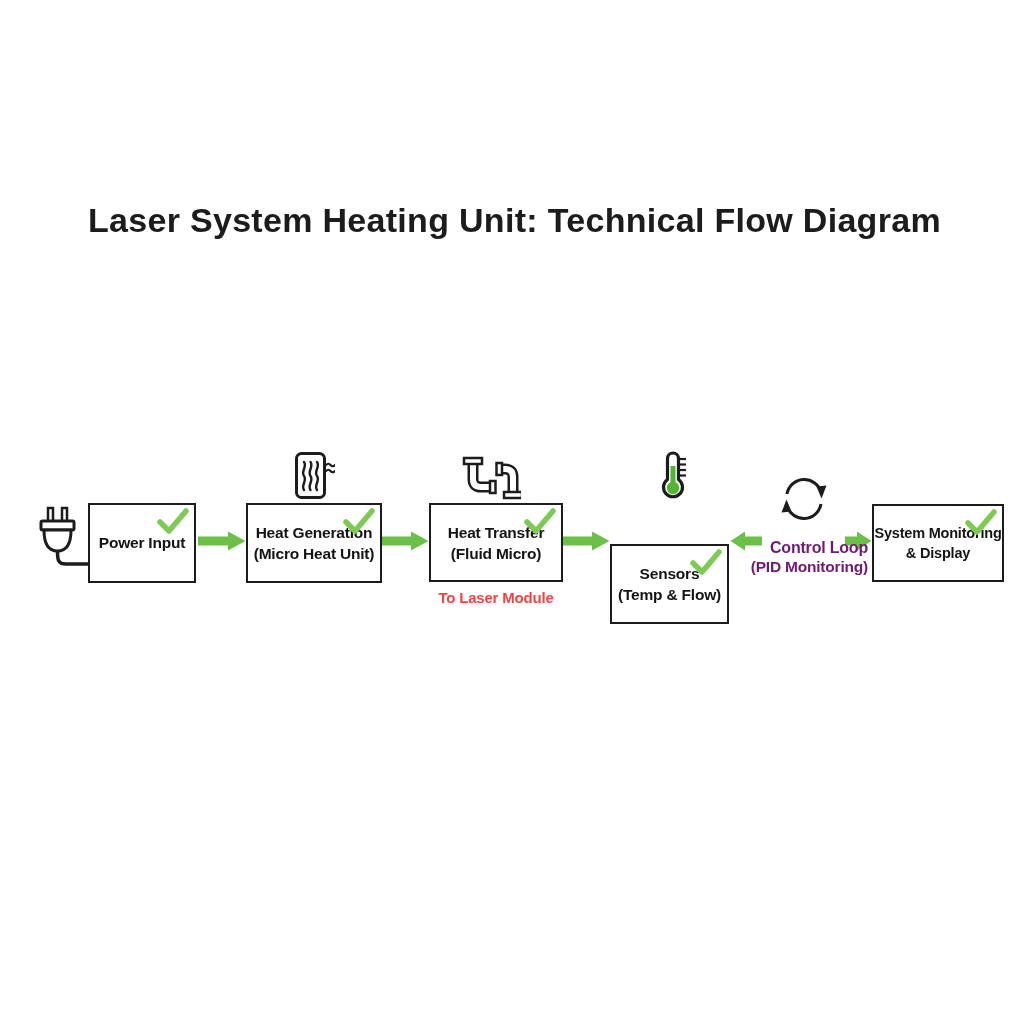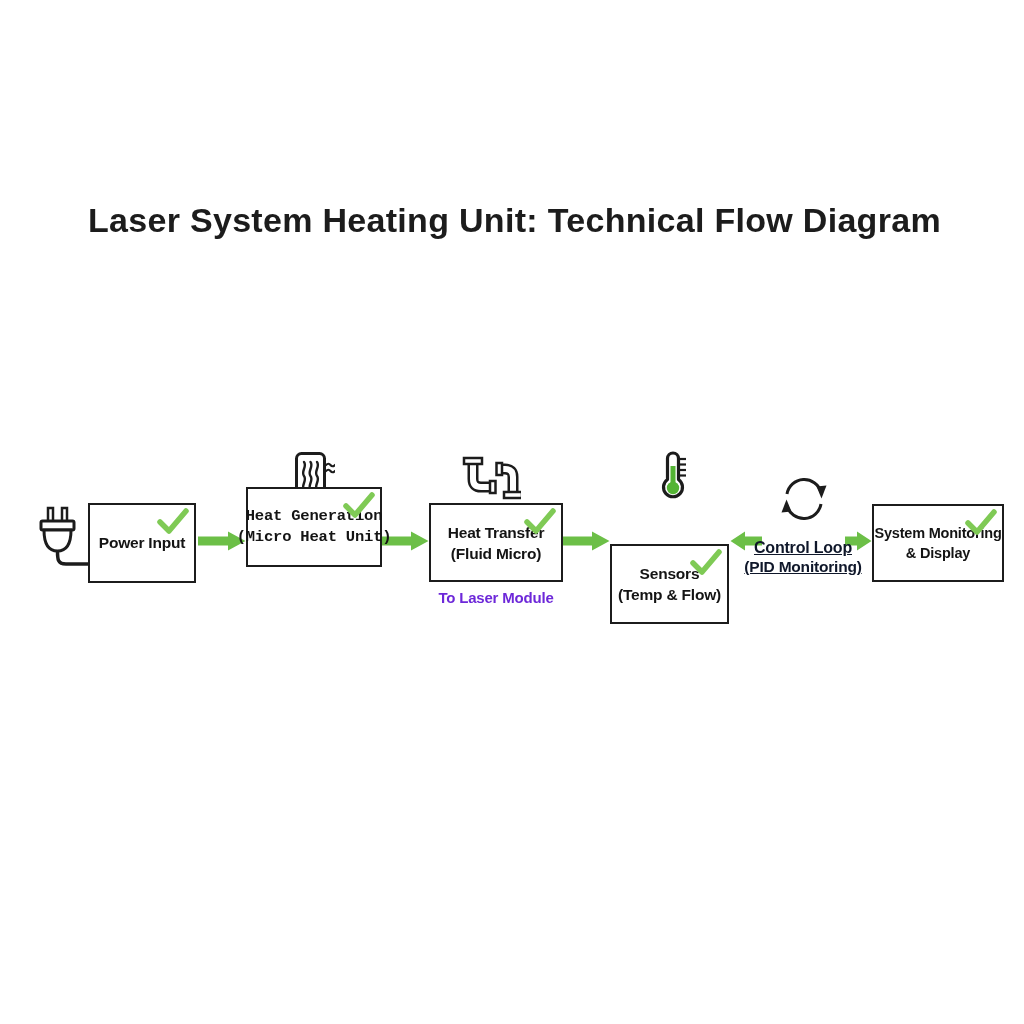--- a/index.html
+++ b/index.html
@@ -19,41 +19,41 @@
     color:var(--ink);letter-spacing:0.3px;white-space:nowrap;margin:4px;
   }
   .node{
     position:absolute;background:#ffffff;border:2.5px solid var(--ink);
     box-sizing:border-box;display:flex;flex-direction:column;align-items:center;
     justify-content:center;text-align:center;font-weight:700;color:#141414;
     letter-spacing:-0.2px;
   }
   .node .line{display:block;white-space:nowrap;}
   #node-power   {left:88px; top:503px;width:108px;height:80px;font-size:15.5px;}
-  #node-heatgen {left:246px;top:487px;width:136px;height:80px;font-size:15.5px;line-height:21px;font-family:Liberation Mono, monospace;}
+  #node-heatgen {left:246px;top:503px;width:136px;height:80px;font-size:15.5px;line-height:21px;}
   #node-heattrans{left:429px;top:503px;width:134px;height:79px;font-size:15.5px;line-height:21px;}
   #node-sensors {left:610px;top:503px;width:119px;height:80px;font-size:15.5px;line-height:21px;margin-top:41px;}
   #node-monitor {left:872px;top:504px;width:132px;height:78px;font-size:14.5px;line-height:20px;}
   #node-control{
-    position:absolute;left:738px;top:538px;width:130px;text-align:center;
-    font-weight:700;color:#0f172a;font-size:16px;line-height:19px;letter-spacing:-0.2px;text-decoration:underline;
+    position:absolute;left:738px;top:538px;width:130px;text-align:right;
+    font-weight:700;color:#701a75;font-size:16px;line-height:19px;letter-spacing:-0.2px;
   }
   #node-control .line2{font-size:15.5px;}
   .check{position:absolute;top:3px;right:5px;width:32px;height:27px;}
   .check polyline{fill:none;stroke:var(--check-green);stroke-width:5.5;stroke-linecap:round;stroke-linejoin:round;}
   .flow-arrow polygon{fill:var(--accent-green);}
   #arrow-1{left:198px;top:531px;}
   #arrow-2{left:382px;top:531px;}
   #arrow-3{left:563px;top:531px;}
   #arrow-4{left:730px;top:531px;}
   #arrow-5{left:845px;top:531px;}
   #arrow-6{left:656px;top:583px;}
   #to-laser{
     position:absolute;left:429px;top:589px;width:134px;text-align:center;
-    font-size:15px;font-weight:700;color:#6d28d9;letter-spacing:-0.2px;white-space:nowrap;
+    font-size:15px;font-weight:700;color:#ef4444;letter-spacing:-0.2px;white-space:nowrap;
   }
   .outline{stroke:var(--ink);fill:#ffffff;}
   .stroke-only{stroke:var(--ink);fill:none;}
   .pipe-black{stroke:var(--ink);fill:none;stroke-width:11;stroke-linejoin:round;}
   .pipe-white{stroke:#ffffff;fill:none;stroke-width:6;stroke-linejoin:round;}
   .thermo-fill{fill:var(--thermo-green);}
   #icon-plug{left:36px;top:506px;}
   #icon-heatpump{left:293px;top:451px;}
   #icon-pipes{left:461px;top:456px;}
   #icon-thermo{left:657px;top:449px;}

